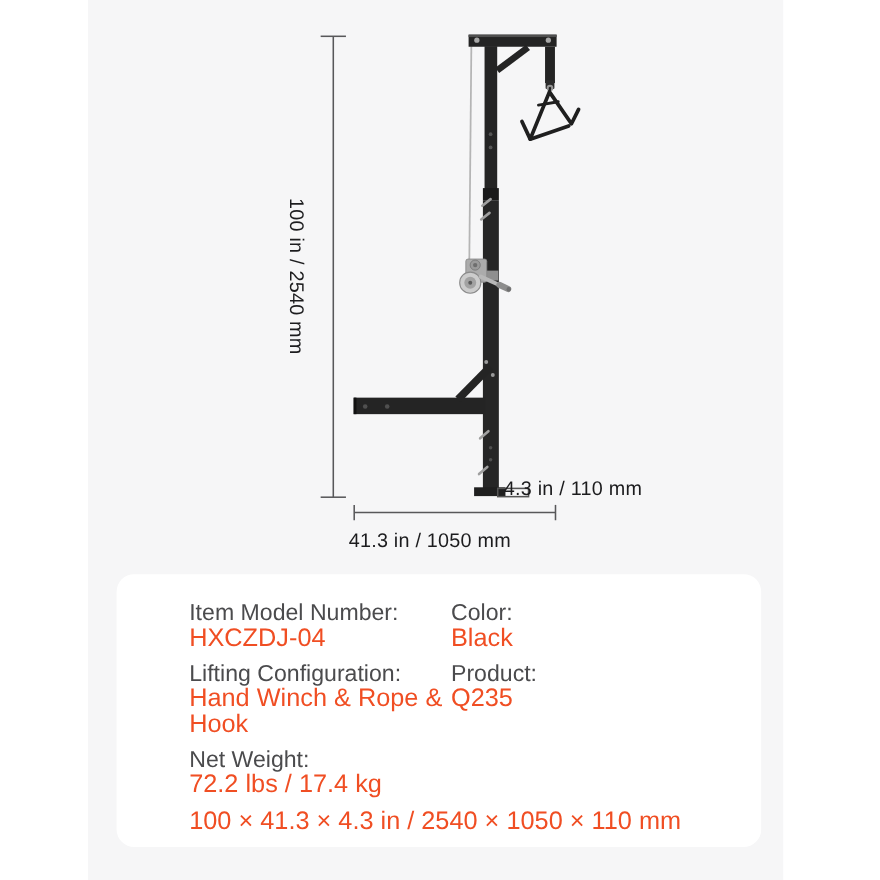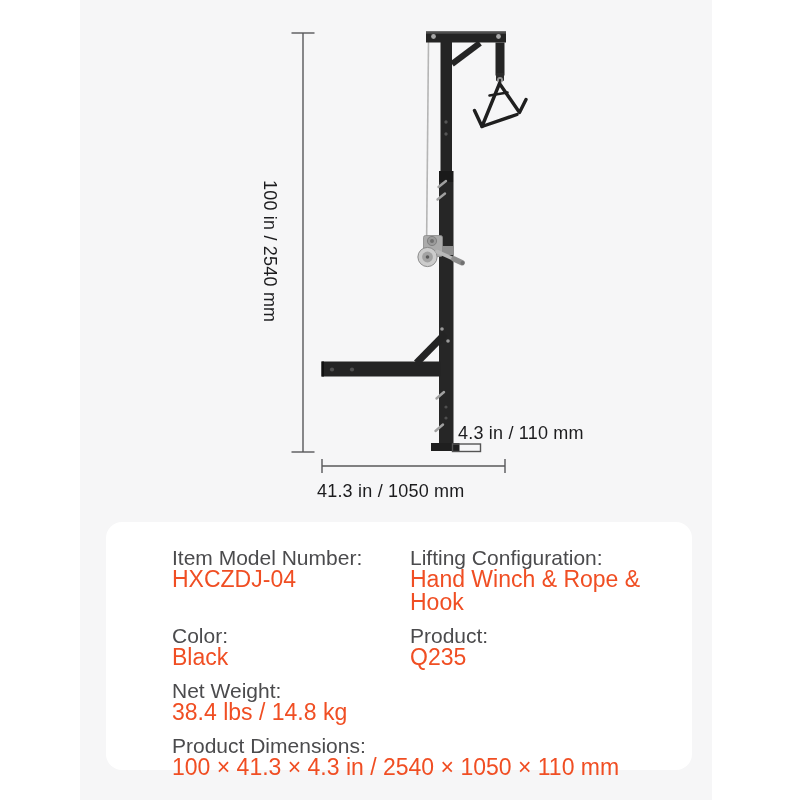--- a/index.html
+++ b/index.html
@@ -15,21 +15,21 @@
   .diagram-svg{position:absolute;left:0;top:0;}
   .dim-label{
     position:absolute;color:#1c1c1e;font-size:18px;line-height:22px;
     white-space:nowrap;letter-spacing:.2px;
   }
   .dim-height{
     left:200px;top:239px;width:140px;text-align:center;
     transform:rotate(90deg);
   }
   .dim-width{left:317px;top:480px;width:192px;text-align:left;}
-  .dim-depth{left:458px;top:422px;}
+  .dim-depth{left:458px;top:433px;}
   .card{
     position:absolute;left:106px;top:522px;width:586px;height:248px;
     background:#ffffff;border-radius:16px;box-sizing:border-box;
     padding:25px 0 0 66px;
     display:grid;grid-template-columns:238px auto;align-content:start;
   }
   .spec{margin-bottom:11px;}
   .spec-full{grid-column:1 / -1;}
   .spec-label{font-size:21px;line-height:21px;color:#4b4b4d;font-weight:400;}
   .spec-value{font-size:23px;line-height:23px;color:#f04e23;font-weight:400;}
@@ -122,32 +122,31 @@
 <div class="dim-label dim-height">100 in / 2540 mm</div>
 <div class="dim-label dim-width">41.3 in / 1050 mm</div>
 <div class="dim-label dim-depth">4.3 in / 110 mm</div>
 
 <div class="card">
   <div class="spec">
     <div class="spec-label">Item Model Number:</div>
     <div class="spec-value">HXCZDJ-04</div>
   </div>
   <div class="spec">
+    <div class="spec-label">Color:</div>
+    <div class="spec-value">Black</div>
+  </div>
+  <div class="spec">
     <div class="spec-label">Lifting Configuration:</div>
     <div class="spec-value">Hand Winch &amp; Rope &amp; Hook</div>
-  </div>
-  <div class="spec">
-    <div class="spec-label">Color:</div>
-    <div class="spec-value">Black</div>
   </div>
   <div class="spec">
     <div class="spec-label">Product:</div>
     <div class="spec-value">Q235</div>
   </div>
   <div class="spec">
     <div class="spec-label">Net Weight:</div>
-    <div class="spec-value">38.4 lbs / 14.8 kg</div>
+    <div class="spec-value">72.2 lbs / 17.4 kg</div>
   </div>
   <div class="spec spec-full">
-    <div class="spec-label">Product Dimensions:</div>
     <div class="spec-value">100 × 41.3 × 4.3 in / 2540 × 1050 × 110 mm</div>
   </div>
 </div>
 
 </body></html>

